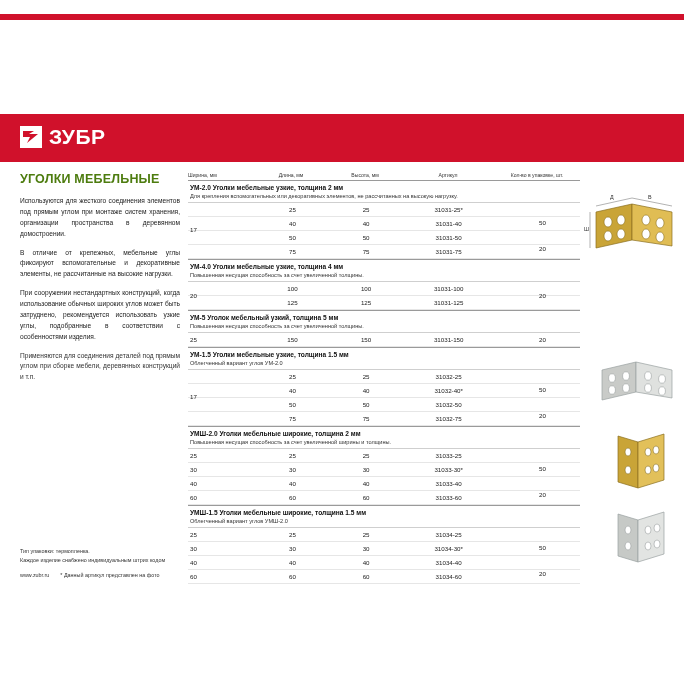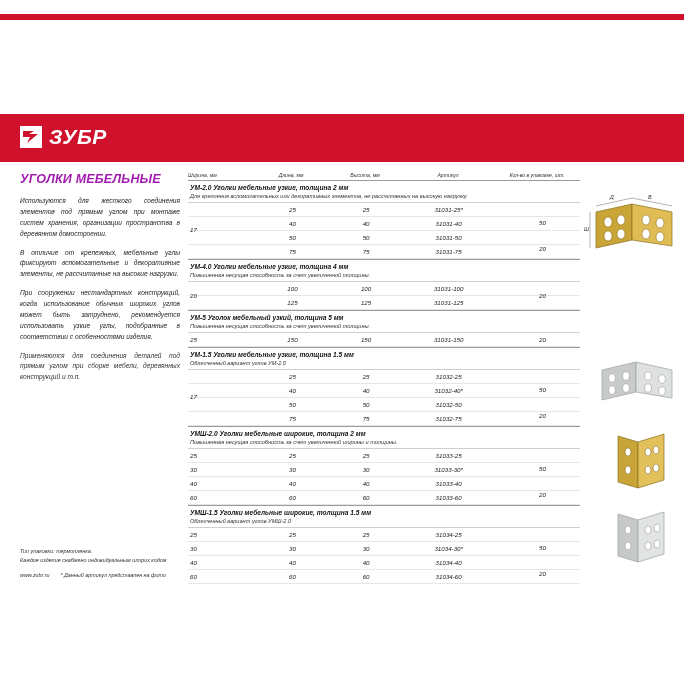--- a/index.html
+++ b/index.html
@@ -1,31 +1,31 @@
 <!DOCTYPE html>
 <html lang="ru"><head>
 <meta charset="utf-8">
 <style>
   html,body{margin:0;padding:0;background:#ffffff;}
   body{width:700px;height:700px;font-family:"Liberation Sans",sans-serif;color:#1a1a1a;}
-  .page{position:relative;width:684px;height:700px;overflow:hidden;background:#fff;font-style:italic;}
+  .page{position:relative;width:684px;height:700px;overflow:hidden;background:#fff;}
 
   
   .topbar{position:absolute;left:0;top:14px;width:700px;height:6px;background:#d0112b;}
 
   
   .header{position:absolute;left:0;top:114px;width:700px;height:48px;background:#d0112b;}
   .logo{position:absolute;left:20px;top:125px;display:flex;align-items:center;gap:7px;}
   .logo-mark{width:22px;height:22px;position:relative;}
   .logo-mark svg{display:block;}
   .logo-text{color:#ffffff;font-size:21px;font-weight:bold;letter-spacing:0.5px;font-family:"Liberation Sans",sans-serif;}
 
   
   .leftcol{position:absolute;left:20px;top:172px;width:160px;}
-  .title{font-size:12.5px;font-weight:bold;letter-spacing:0.2px;margin:0 0 10px 0;color:#a21caf;}
+  .title{font-size:12.5px;font-weight:bold;letter-spacing:0.2px;margin:0 0 10px 0;color:#4d7c0f;}
   .para{font-size:6.6px;line-height:1.65;color:#222;margin:0 0 8px 0;text-align:justify;}
   .para.small{color:#333;}
   .leftnote{position:absolute;left:20px;top:547px;width:170px;font-size:5.4px;line-height:1.7;color:#333;}
   .siteline{position:absolute;left:20px;top:572px;width:300px;font-size:5.4px;color:#333;}
   .siteline .star{color:#333;}
 
   
   .tablewrap{position:absolute;left:188px;top:172px;width:392px;}
   .colhead{display:flex;font-size:5.1px;color:#333;padding-bottom:2px;}
   .c1{width:66px;}

